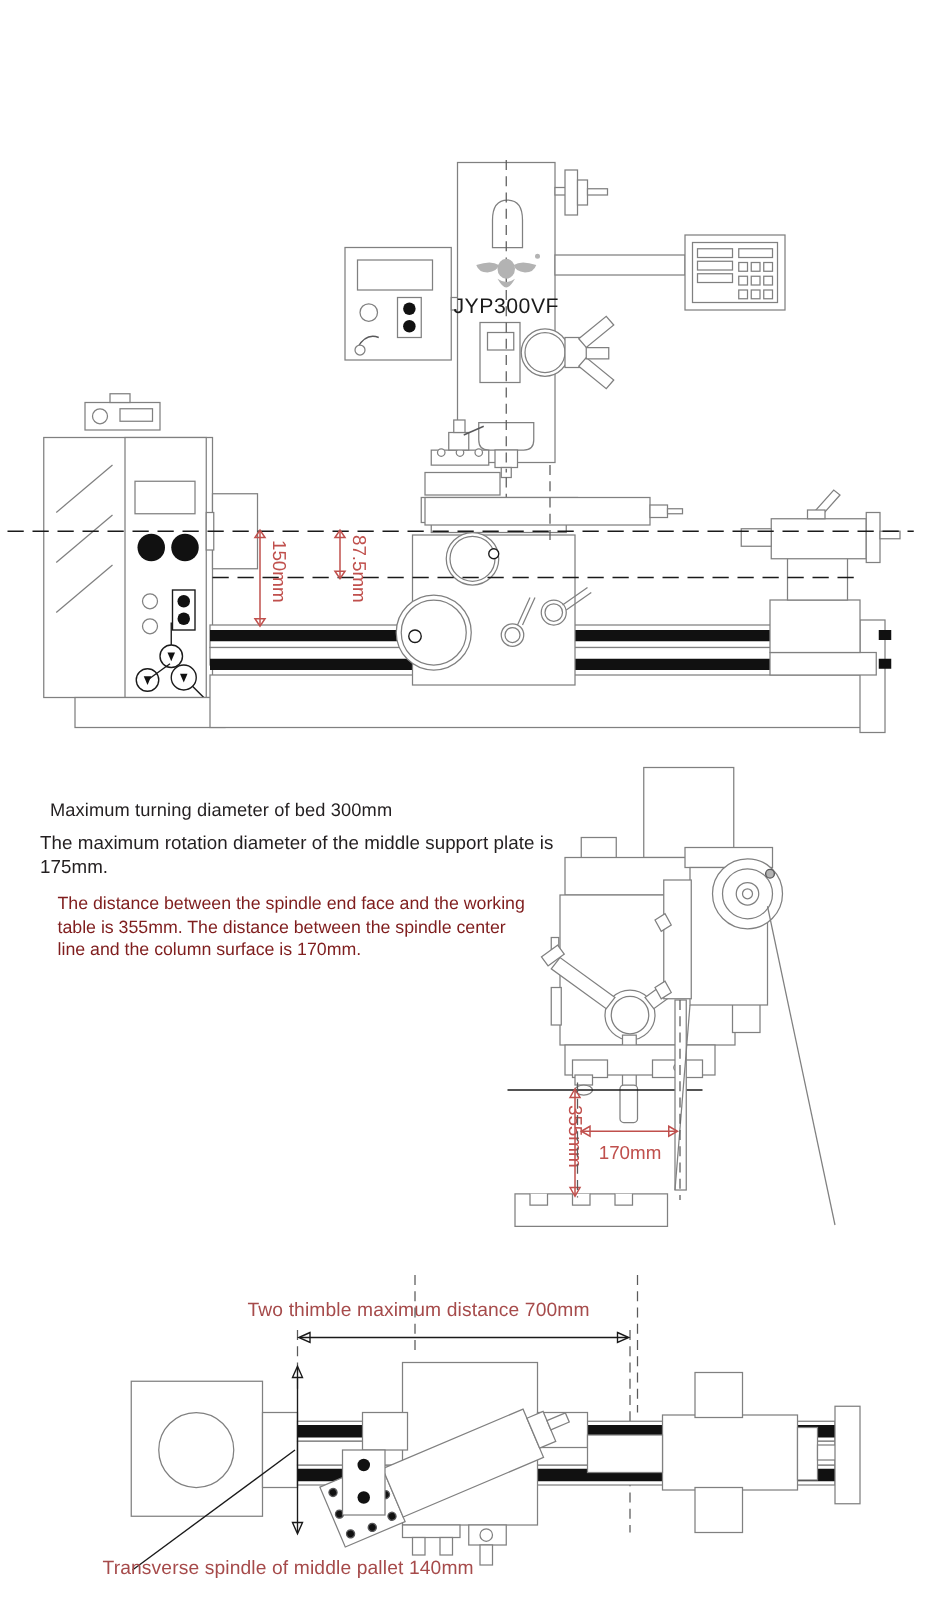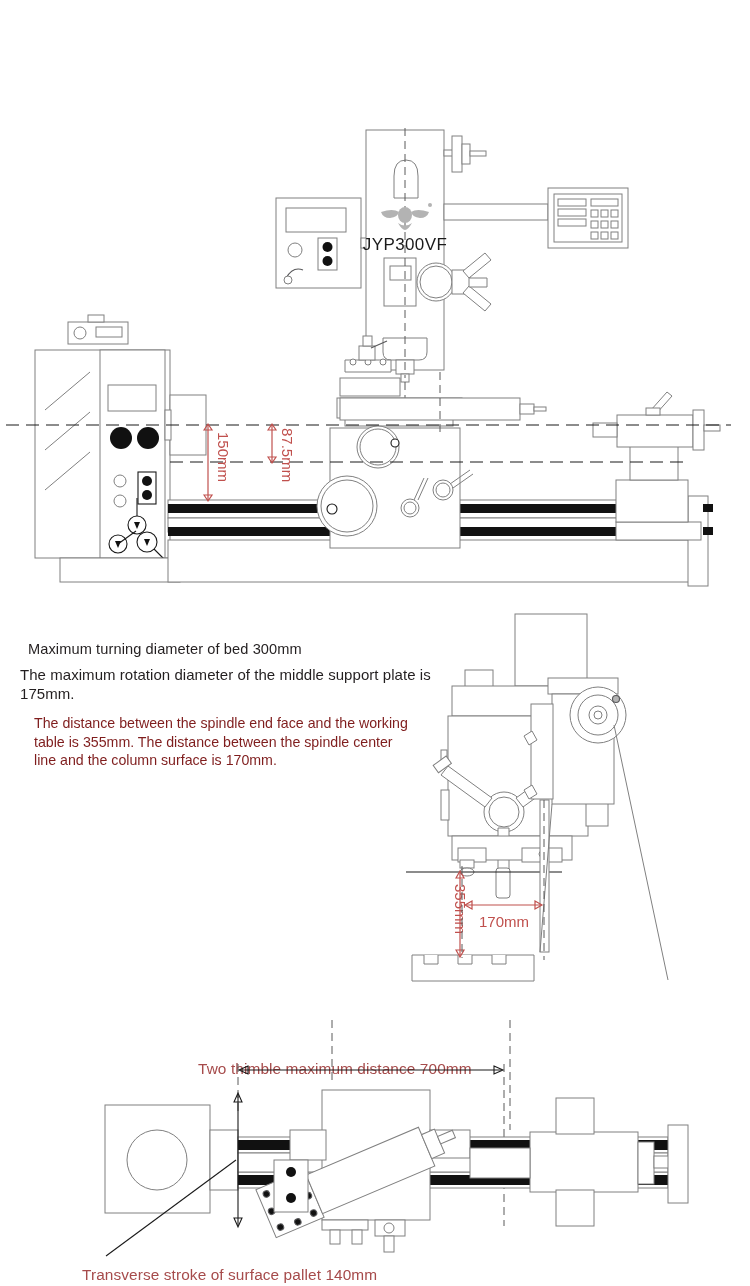--- a/index.html
+++ b/index.html
@@ -24,21 +24,21 @@
   }
   .fig {
     position: absolute;
   }
   #fig-main   { left: 0;   top: 110px;  width: 750px; height: 500px; }
   #fig-side   { left: 400px; top: 600px; width: 350px; height: 410px; }
   #fig-plan   { left: 0;   top: 1020px; width: 750px; height: 266px; }
 
   .spec-block {
     position: absolute;
-    left: 4px;
+    left: 16px;
     top: 640px;
     width: 470px;
   }
   .spec-line-1 {
     font-size: 14.6px;
     color: #231f20;
     margin: 0 0 6px 24px;
     line-height: 1.3;
     letter-spacing: 0.1px;
   }
@@ -56,21 +56,20 @@
     line-height: 1.32;
     max-width: 380px;
   }
 
   .caption {
     position: absolute;
     font-size: 15.4px;
     color: #a64b4b;
     letter-spacing: 0.1px;
     white-space: nowrap;
-    margin-top: 20px;
   }
   #caption-top  { left: 198px; top: 1040px; }
   #caption-bot  { left: 82px;  top: 1246px; }
 
   svg { display: block; overflow: visible; }
   .ln   { fill: none; stroke: #808080; stroke-width: 1; }
   .ln-d { fill: none; stroke: #58585a; stroke-width: 1.1; }
   .ln-k { fill: none; stroke: #1a1a1a; stroke-width: 1.1; }
   .fillw { fill: #ffffff; }
   .fillk { fill: #111111; }
@@ -471,15 +470,15 @@
         <path class="dim-k" d="M234 198 l4 9 l4 -9 z" fill="#1a1a1a"></path>
         <path class="dim-k" d="M236 140 L106 236" stroke-width="1.6"></path>
       </g>
 
       <path class="dash-thin" d="M332 0 v62"></path>
       <path class="dash-thin" d="M510 0 v110"></path>
 
     </svg>
   </div>
 
-  <div class="caption" id="caption-bot">Transverse stroke of surface pallet 140mm</div>
+  <div class="caption" id="caption-bot">Transverse spindle of middle pallet 140mm</div>
 
 </div>
 
 </body></html>

